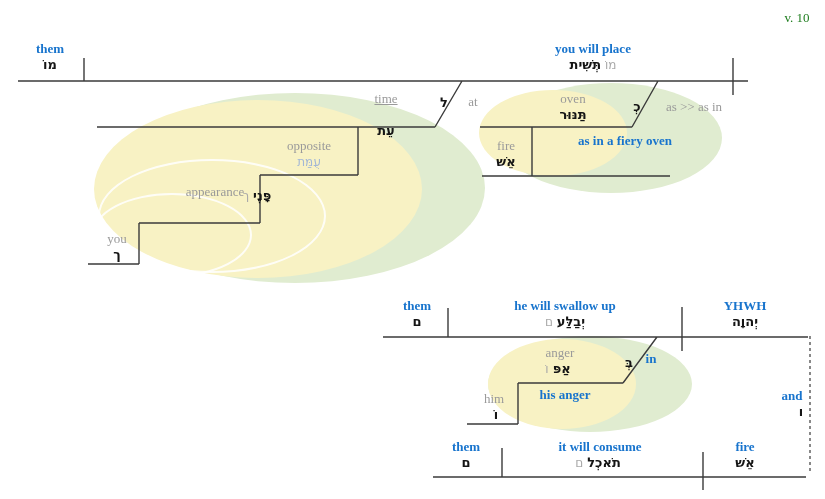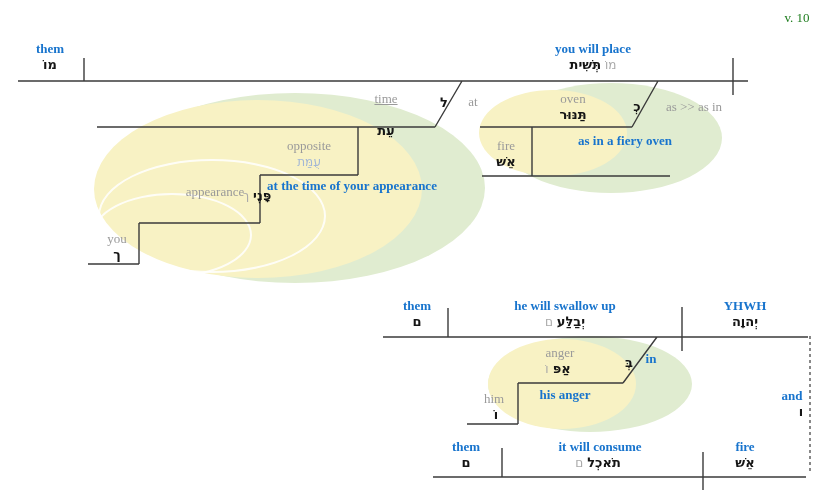--- a/index.html
+++ b/index.html
@@ -51,21 +51,20 @@
   <div class="lbl he" style="left:593px;top:57px;">
     <span>תְּשִׁית</span><span class="sfx">מוֹ</span>
   </div>
 
   <div class="lbl en-g" style="left:386px;top:91px;text-decoration:underline;">time</div>
   <div class="lbl he" style="left:386px;top:116px;margin-top:7px;">עֵת</div>
   <div class="lbl he" style="left:444px;top:95px;">ל</div>
   <div class="lbl en-g" style="left:473px;top:94px;">at</div>
   <div class="lbl en-g" style="left:309px;top:138px;">opposite</div>
   <div class="lbl he-lb" style="left:309px;top:155px;">עֻמַּת</div>
-  <div class="lbl en-b" style="left:352px;top:178px;">at the time of your appearance</div>
   <div class="lbl en-g" style="left:215px;top:184px;">appearance</div>
   <div class="lbl he" style="left:213px;top:188px;margin-left:44px;">
     <span class="sfx">ך</span><span>פָּנֶי</span>
   </div>
   <div class="lbl en-g" style="left:117px;top:231px;">you</div>
   <div class="lbl he" style="left:117px;top:247px;">ך</div>
 
   <div class="lbl en-g" style="left:573px;top:91px;">oven</div>
   <div class="lbl he" style="left:573px;top:107px;">תַּנּוּר</div>
   <div class="lbl he" style="left:637px;top:99px;">כְ</div>

